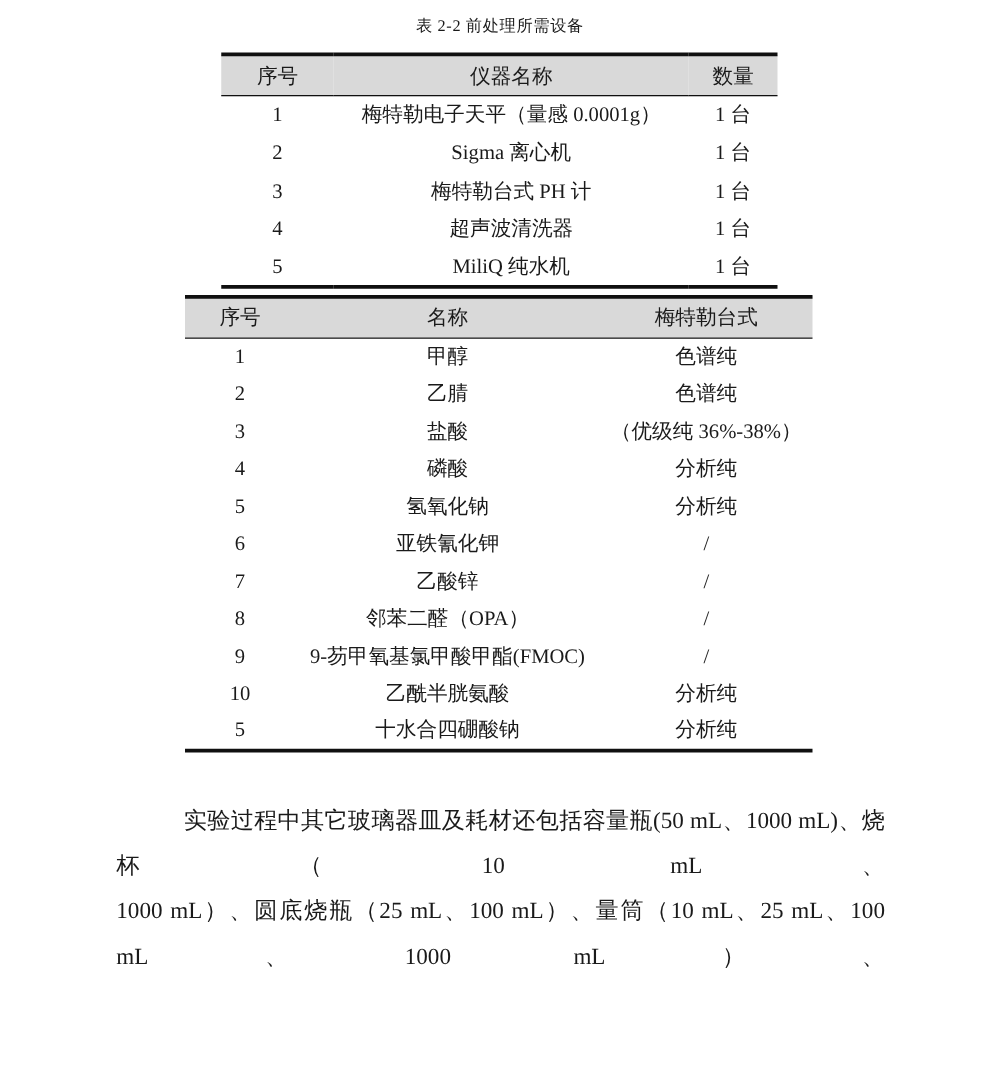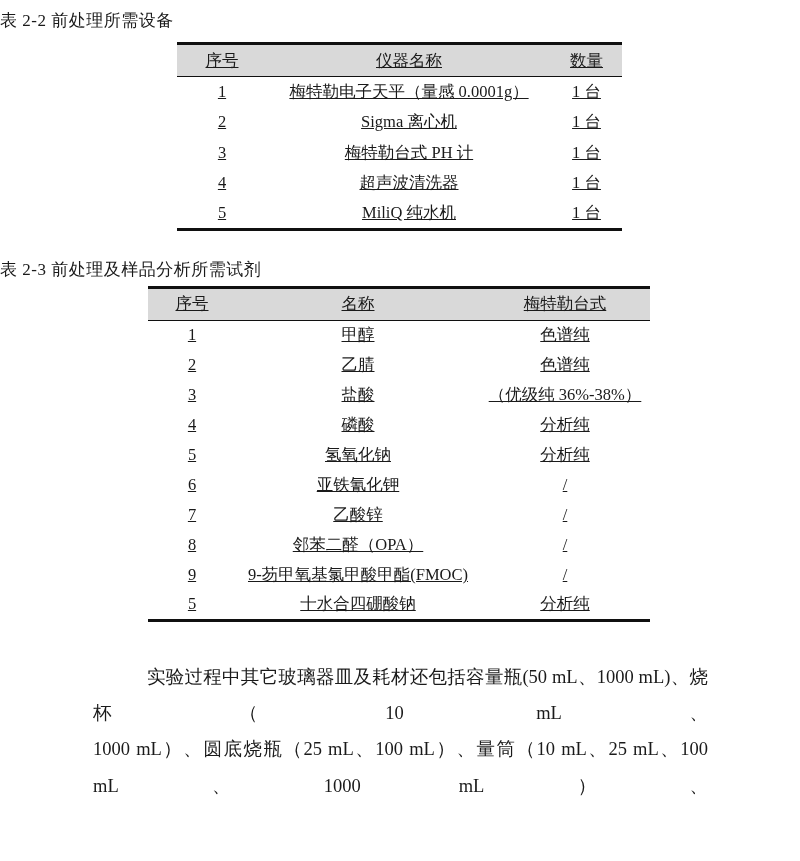--- a/index.html
+++ b/index.html
@@ -6,32 +6,32 @@
   body {
     width: 800px; height: 861px;
     background: #ffffff;
     color: #1a1a1a;
     font-family: "Liberation Serif", "DejaVu Serif", serif;
     overflow: hidden;
   }
   .page { width: 800px; height: 861px; position: relative; }
 
   .cap {
-    font-size: 17px;
+    text-align: center;
+    font-size: 13px;
     line-height: 23px;
     letter-spacing: 0.5px;
   }
   .cap1 { padding-top: 9px; }
   .cap2 { margin-top: 27px; }
 
   table.tbl {
     border-collapse: collapse;
     table-layout: fixed;
     border-bottom: 3.5px solid #101010;
-    text-decoration: underline;
   }
   table.tbl thead tr {
     background: #d9d9d9;
     border-top: 3.5px solid #101010;
     border-bottom: 1.6px solid #101010;
     height: 33px;
   }
   table.tbl th { font-weight: normal; }
   table.tbl th, table.tbl td {
     text-align: center;
@@ -100,21 +100,20 @@
         <td>1 台</td>
       </tr>
       <tr>
         <td>5</td>
         <td>MiliQ 纯水机</td>
         <td>1 台</td>
       </tr>
     </tbody>
   </table>
 
-  <div class="cap cap2">表 2-3 前处理及样品分析所需试剂</div>
 
   <table class="tbl" id="reagent-table">
     <colgroup>
         <col style="width:88px">
         <col style="width:244px">
         <col style="width:170px">
       </colgroup>
     <thead>
       <tr>
         <th>序号</th>
@@ -162,20 +161,25 @@
         <td>8</td>
         <td>邻苯二醛（OPA）</td>
         <td>/</td>
       </tr>
       <tr>
         <td>9</td>
         <td>9-芴甲氧基氯甲酸甲酯(FMOC)</td>
         <td>/</td>
       </tr>
       <tr>
+        <td>10</td>
+        <td>乙酰半胱氨酸</td>
+        <td>分析纯</td>
+      </tr>
+      <tr>
         <td>5</td>
         <td>十水合四硼酸钠</td>
         <td>分析纯</td>
       </tr>
     </tbody>
   </table>
 
   <div class="para">
     <div class="para-line first">实验过程中其它玻璃器皿及耗材还包括容量瓶(50 mL、1000 mL)、烧杯（10 mL、</div>
     <div class="para-line">1000 mL）、圆底烧瓶（25 mL、100 mL）、量筒（10 mL、25 mL、100 mL、1000 mL）、</div>

